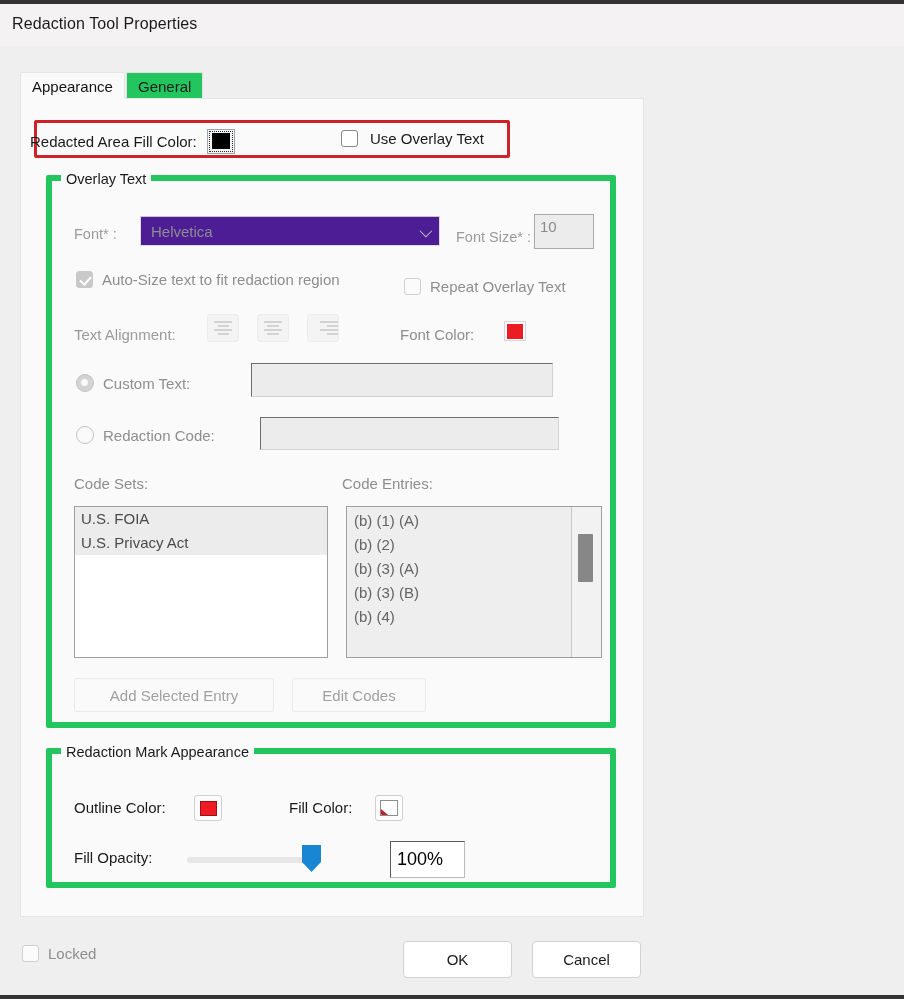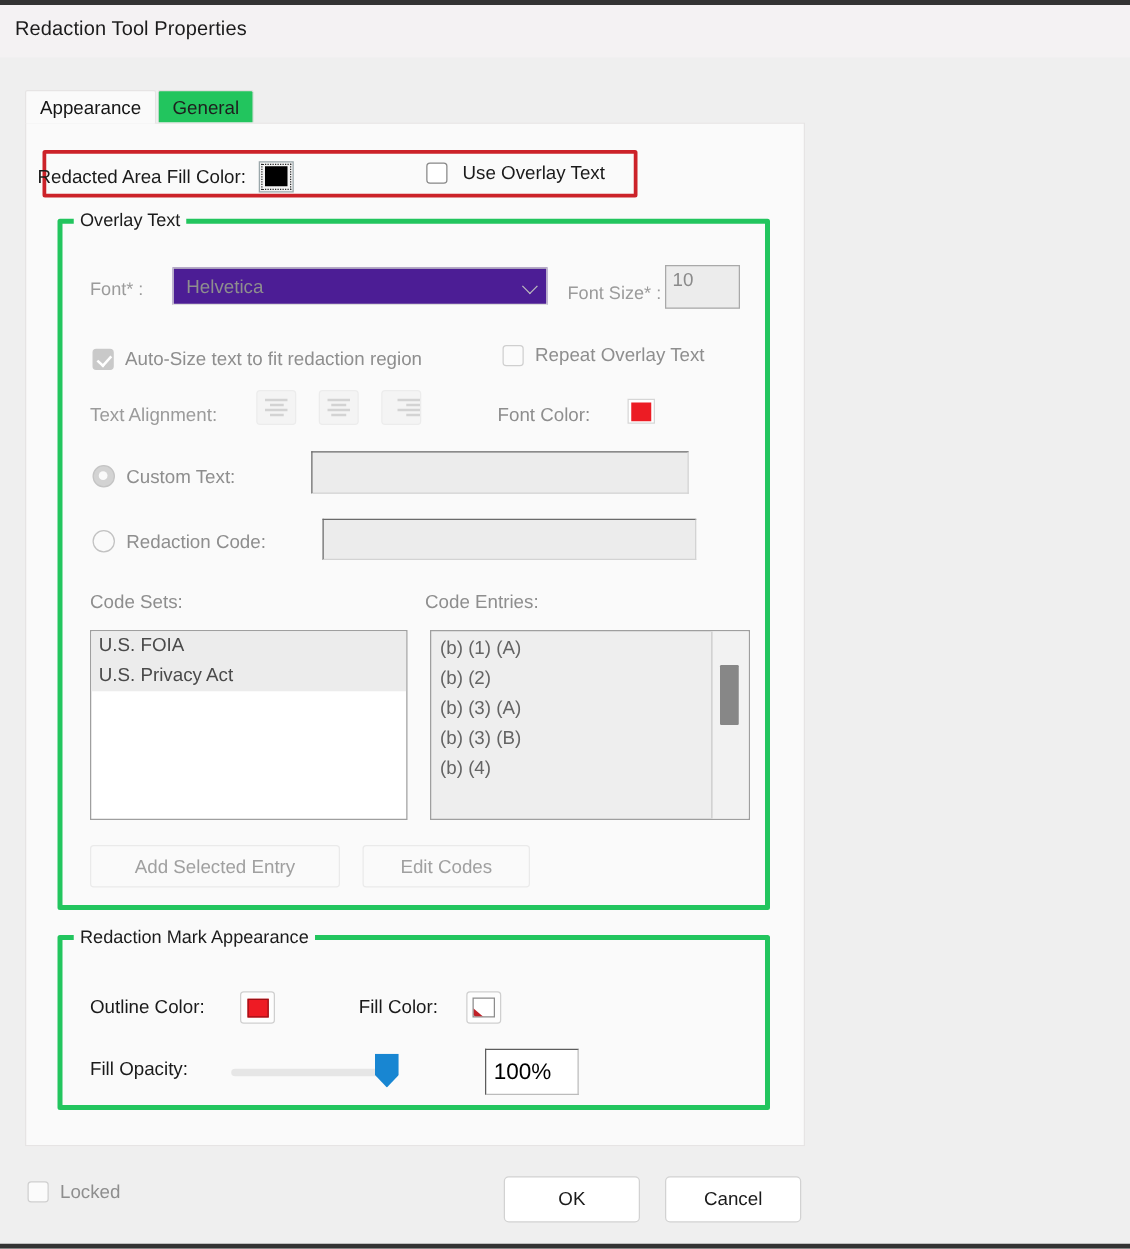--- a/index.html
+++ b/index.html
@@ -101,21 +101,21 @@
   .chkbox.checked-disabled::after {
     content: ""; position: absolute; left: 5px; top: 2px;
     width: 5px; height: 9px; border: solid #ffffff;
     border-width: 0 2px 2px 0; transform: rotate(42deg);
   }
   #use-overlay-label { font-size: 15px; color: #1a1a1a; }
 
   
   .groupbox {
     position: absolute;
-    border: 4px solid #22c55e;
+    border: 6px solid #22c55e;
     border-radius: 2px;
     background: #fafafa;
   }
   .group-title {
     position: absolute; top: -10px; left: 9px;
     background: #fafafa; padding: 0 5px;
     font-size: 14.5px; color: #1b1b1b;
   }
 
   #grp-overlay { left: 46px; top: 175px; width: 570px; height: 553px; }
@@ -141,21 +141,21 @@
   }
   #fontsize-label { position: absolute; left: 404px; top: 48px; font-size: 14.5px; }
   #fontsize-field {
     position: absolute; left: 482px; top: 33px; width: 60px; height: 35px;
     background: #ececec; border: 1px solid #a9a9a9;
     display: flex; align-items: flex-start;
   }
   #fontsize-field .val { margin: 3px 0 0 5px; font-size: 15px; color: #8b8b8b; }
 
   
-  #autosize-wrap { position: absolute; left: 24px; top: 100px; display: flex; align-items: center; gap: 9px; }
+  #autosize-wrap { position: absolute; left: 24px; top: 90px; display: flex; align-items: center; gap: 9px; }
   #autosize-wrap span { font-size: 15px; }
   #repeat-wrap { position: absolute; left: 352px; top: 97px; display: flex; align-items: center; gap: 9px; }
   #repeat-wrap span { font-size: 15px; }
 
   
   #align-label { position: absolute; left: 22px; top: 145px; font-size: 15px; }
   .align-btn {
     position: absolute; top: 133px; width: 32px; height: 28px;
     background: #f4f4f4; border: 1px solid #ececec; border-radius: 3px;
     display: flex; flex-direction: column; justify-content: center;

